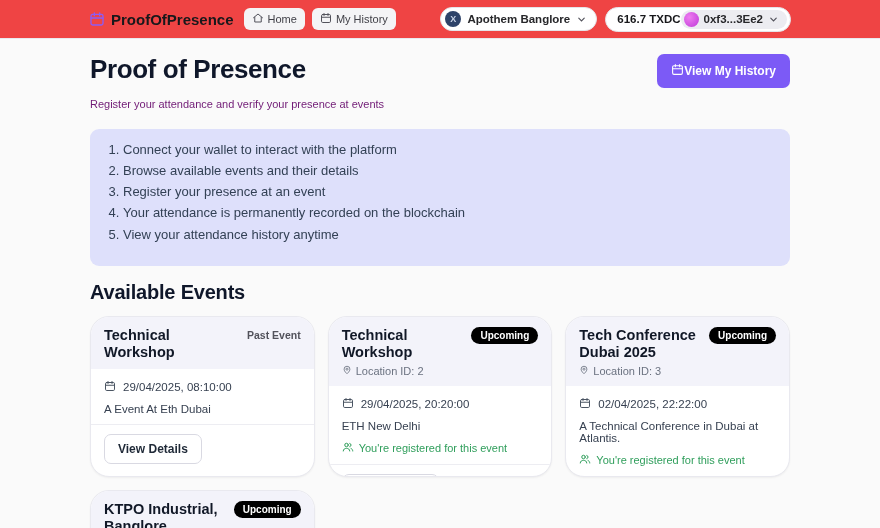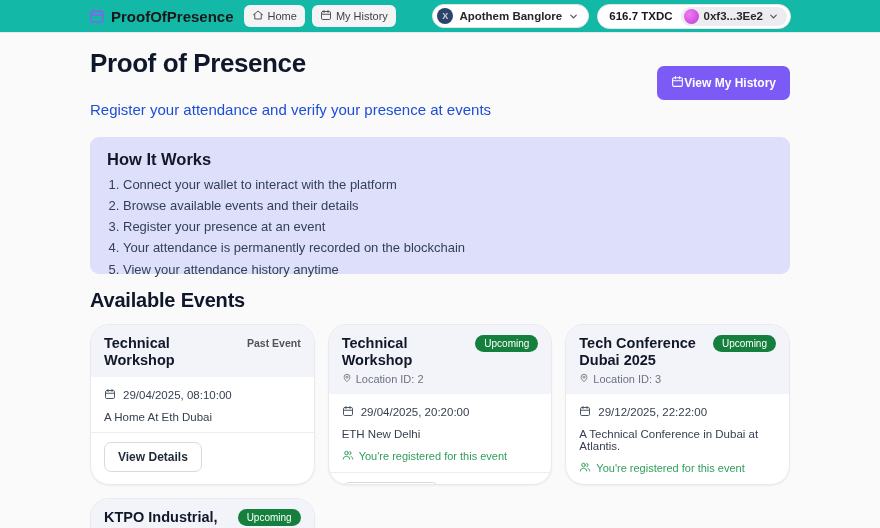--- a/index.html
+++ b/index.html
@@ -1,56 +1,56 @@
 <!DOCTYPE html>
 <html><head>
 <meta charset="utf-8">
 <style>
   * { margin:0; padding:0; box-sizing:border-box; }
   html,body { width:880px; height:528px; overflow:hidden; }
   body { background:#fafafa; font-family:"Liberation Sans", sans-serif; color:#18181b; }
 
   
-  .topbar { height:33px; background:#14b8a6; border-bottom:1px solid #e9e9ee; display:flex; align-items:center; }
+  .topbar { height:39px; background:#ef4444; border-bottom:1px solid #e9e9ee; display:flex; align-items:center; }
   .topbar-inner { width:702px; margin:0 auto; display:flex; align-items:center; }
   .brand { display:flex; align-items:center; gap:6px; font-weight:bold; font-size:15px; color:#18181b; cursor:pointer; }
   .brand .logo-ico { color:#8b5cf6; display:flex; }
   .nav { display:flex; gap:7px; margin-left:10px; }
   .nav-item { display:flex; align-items:center; gap:4px; font-size:11px; font-weight:500; color:#3f3f46; background:#f4f4f6; border-radius:6px; padding:4px 8px; cursor:pointer; }
   .nav-item svg { color:#52525b; }
   .spacer { flex:1; }
   .net-pill { display:flex; align-items:center; gap:6px; border:1px solid #e4e4e9; background:#fff; border-radius:999px; padding:3px 9px 3px 4px; font-size:11.5px; font-weight:600; color:#27272a; cursor:pointer; }
   .net-icon { width:16px; height:16px; border-radius:50%; background:#2e4369; color:#c9d4e6; display:flex; align-items:center; justify-content:center; font-size:9px; font-weight:bold; }
-  .acct-wrap { display:flex; align-items:center; gap:8px; border:1px solid #e4e4e9; background:#fff; border-radius:999px; padding:2px 3px 2px 11px; margin-left:8px; }
+  .acct-wrap { display:flex; align-items:center; border:1px solid #e4e4e9; background:#fff; border-radius:999px; padding:2px 3px 2px 11px; margin-left:8px; }
   .balance { font-size:11.5px; font-weight:bold; color:#18181b; }
   .acct-pill { display:flex; align-items:center; gap:5px; background:#ececf1; border-radius:999px; padding:2px 8px 2px 3px; font-size:11.5px; font-weight:600; color:#27272a; cursor:pointer; }
   .avatar { width:15px; height:15px; border-radius:50%; background:radial-gradient(circle at 35% 35%, #ee7df0, #bf38d8); }
   .chev { color:#52525b; display:flex; }
 
   
   .container { width:700px; margin:0 auto; }
 
-  .hero { display:flex; justify-content:space-between; align-items:center; margin-top:15px; }
+  .hero { display:flex; justify-content:space-between; align-items:flex-start; margin-top:15px; }
   .hero h1 { font-size:26px; font-weight:bold; color:#0f172a; letter-spacing:-0.4px; }
-  .hero .sub { font-size:15px; color:#1d4ed8; margin-top:22px; }
+  .hero .sub { font-size:11px; color:#701a75; margin-top:13px; }
   .cta { background:#7c5af6; color:#fff; border:none; border-radius:7px; padding:9px 14px; font-size:12px; font-weight:600; display:flex; align-items:center; cursor:pointer; font-family:inherit; }
 
   .hiw { background:#dee0fb; border-radius:9px; padding:13px 17px; margin-top:19px; height:137px; }
   .hiw h2 { font-size:16.5px; font-weight:bold; color:#111827; margin-bottom:8px; }
   .hiw ol { margin-left:16px; font-size:13px; color:#334155; }
   .hiw li { margin-bottom:4.5px; line-height:1.28; }
 
   .events-title { font-size:20px; font-weight:bold; color:#0f172a; margin-top:15px; letter-spacing:-0.2px; }
 
   .grid { display:grid; grid-template-columns:repeat(3, 1fr); gap:13px; margin-top:12px; }
   .card { background:#fff; border:1px solid #e9e9ef; border-radius:19px; overflow:hidden; box-shadow:0 1px 2px rgba(0,0,0,0.05); height:161px; display:flex; flex-direction:column; }
   .card-head { background:#f3f3fa; padding:10px 13px 9px; }
   .card-title-row { display:flex; justify-content:space-between; align-items:flex-start; gap:6px; }
   .card-title { font-size:14.5px; font-weight:bold; color:#111827; line-height:1.15; }
-  .badge-upcoming { background:#15803d; color:#fff; font-size:10px; font-weight:400; border-radius:999px; padding:3px 9px; white-space:nowrap; }
+  .badge-upcoming { background:#000000; color:#fff; font-size:10px; font-weight:700; border-radius:999px; padding:3px 9px; white-space:nowrap; }
   .badge-past { color:#52525b; font-size:10.5px; font-weight:600; padding:2px 0; white-space:nowrap; }
   .loc-row { display:flex; align-items:center; gap:4px; font-size:11px; color:#6b7280; margin-top:5px; }
   .card-body { padding:11px 13px 9px; }
   .date-row { display:flex; align-items:center; gap:7px; font-size:11.5px; color:#374151; }
   .date-row svg { color:#4b5563; }
   .desc { font-size:11.5px; color:#374151; margin-top:9px; }
   .reg-row { display:flex; align-items:center; gap:5px; font-size:11px; font-weight:500; color:#2f9e5b; margin-top:9px; }
   .card-foot { border-top:1px solid #ededf2; padding:9px 13px; }
   .btn-outline { background:#fff; border:1px solid #d9d9e2; border-radius:7px; padding:7px 13px; font-size:12px; font-weight:600; color:#1f2937; cursor:pointer; font-family:inherit; }
 </style>
@@ -125,21 +125,20 @@
         <svg width="13" height="13" viewBox="0 0 24 24" fill="none" stroke="currentColor" stroke-width="2" stroke-linecap="round">
             <rect x="3" y="5" width="18" height="16" rx="2.5"></rect>
             <path d="M16 3v4M8 3v4M3 10.5h18"></path>
           </svg>
       </span>
       <span>View My History</span>
     </button>
   </section>
 
   <section class="hiw">
-    <h2>How It Works</h2>
     <ol>
       <li>Connect your wallet to interact with the platform</li>
       <li>Browse available events and their details</li>
       <li>Register your presence at an event</li>
       <li>Your attendance is permanently recorded on the blockchain</li>
       <li>View your attendance history anytime</li>
     </ol>
   </section>
 
   <h2 class="events-title">Available Events</h2>
@@ -156,21 +155,21 @@
       <div class="card-body">
         <div class="date-row">
           <span>
             <svg width="12" height="12" viewBox="0 0 24 24" fill="none" stroke="currentColor" stroke-width="2" stroke-linecap="round">
                 <rect x="3" y="5" width="18" height="16" rx="2.5"></rect>
                 <path d="M16 3v4M8 3v4M3 10.5h18"></path>
               </svg>
           </span>
           <span>29/04/2025, 08:10:00</span>
         </div>
-        <div class="desc">A Home At Eth Dubai</div>
+        <div class="desc">A Event At Eth Dubai</div>
       </div>
       <div class="card-foot">
         <button class="btn-outline">View Details</button>
       </div>
     </article>
 
     <article class="card">
       <div class="card-head">
         <div class="card-title-row">
           <div class="card-title">Technical Workshop</div>
@@ -231,21 +230,21 @@
         </div>
       </div>
       <div class="card-body">
         <div class="date-row">
           <span>
             <svg width="12" height="12" viewBox="0 0 24 24" fill="none" stroke="currentColor" stroke-width="2" stroke-linecap="round">
                 <rect x="3" y="5" width="18" height="16" rx="2.5"></rect>
                 <path d="M16 3v4M8 3v4M3 10.5h18"></path>
               </svg>
           </span>
-          <span>29/12/2025, 22:22:00</span>
+          <span>02/04/2025, 22:22:00</span>
         </div>
         <div class="desc">A Technical Conference in Dubai at Atlantis.</div>
         <div class="reg-row">
           <span>
             <svg width="12" height="12" viewBox="0 0 24 24" fill="none" stroke="currentColor" stroke-width="2" stroke-linecap="round">
                 <circle cx="9" cy="8" r="3.5"></circle>
                 <path d="M2.5 20c0-3.4 3-5.4 6.5-5.4s6.5 2 6.5 5.4"></path>
                 <path d="M15.5 4.8a3.4 3.4 0 0 1 0 6.6"></path>
                 <path d="M18 14.9c2.1.8 3.5 2.4 3.5 5.1"></path>
               </svg>

